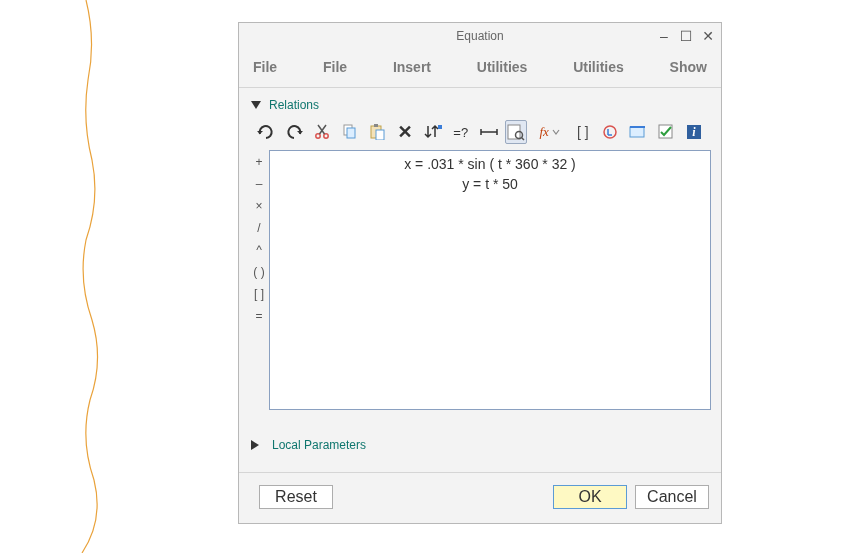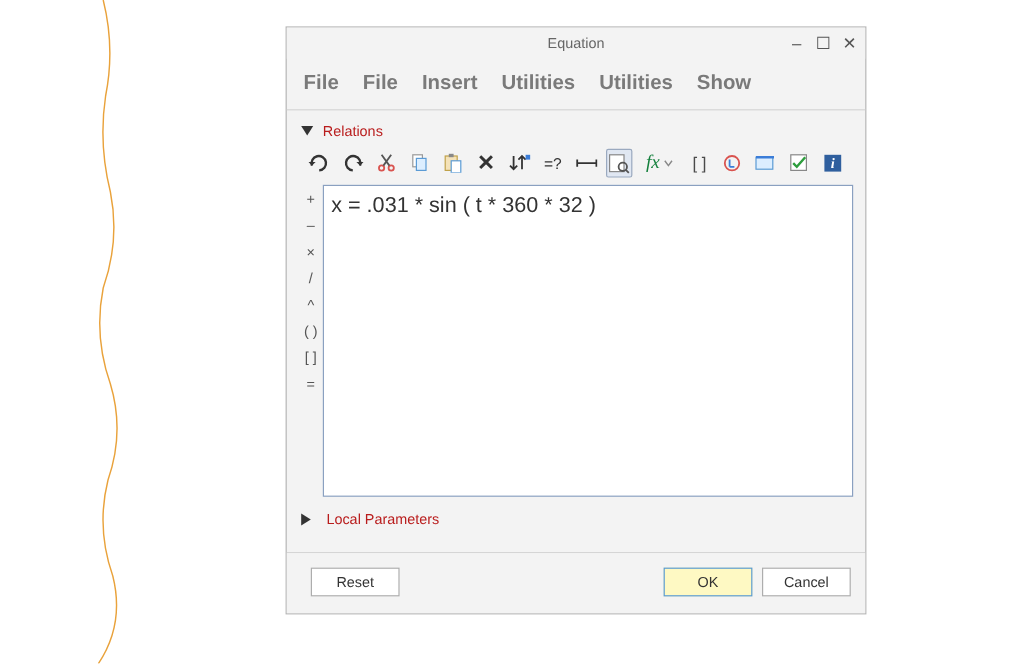--- a/index.html
+++ b/index.html
@@ -51,22 +51,23 @@
     cursor: pointer;
     width: 14px;
     text-align: center;
   }
   .menubar {
     display: flex;
     gap: 20px;
     padding: 10px 14px 12px 14px;
     color: #7a7a7a;
     font-weight: 600;
-    font-size: 17px;
+    font-size: 14px;
     border-bottom: 1px solid #d5d5d5;
+    justify-content: space-between;
   }
   .menubar span { cursor: default; }
   .body-area {
     padding: 6px 10px 6px 10px;
   }
   .section-header {
     display: flex;
     align-items: center;
     gap: 8px;
     padding: 4px 0 6px 2px;
@@ -78,21 +79,21 @@
     border-top: 8px solid #333;
   }
   .section-header.collapsed .disclosure {
     width: 0; height: 0;
     border-top: 5px solid transparent;
     border-bottom: 5px solid transparent;
     border-left: 8px solid #333;
   }
   .section-header .label {
     font-size: 12px;
-    color: #b91c1c;
+    color: #0f766e;
   }
   .toolbar {
     display: flex;
     align-items: center;
     gap: 6px;
     padding: 2px 6px 6px 6px;
   }
   .tbtn {
     width: 24px; height: 24px;
     display: flex;
@@ -108,22 +109,22 @@
   }
   .tbtn svg { display: block; }
   .tbtn .glyph {
     font-size: 15px;
     color: #4a4a4a;
     font-family: "Segoe UI Symbol", sans-serif;
   }
   .fx {
     font-style: italic;
     font-family: "Times New Roman", serif;
-    font-size: 16px;
-    color: #15803d;
+    font-size: 13px;
+    color: #c2410c;
   }
   .editor-row {
     display: flex;
   }
   .ops-col {
     width: 20px;
     display: flex;
     flex-direction: column;
     align-items: center;
     padding-top: 4px;
@@ -131,47 +132,48 @@
     color: #555;
     font-size: 12px;
   }
   .ops-col span { cursor: pointer; height: 16px; display:flex; align-items:center; }
   .editor {
     flex: 1;
     border: 1px solid #8aa0c0;
     background: #fff;
     min-height: 260px;
     padding: 4px 6px;
-    font-size: 18px;
+    font-size: 14px;
     color: #333;
     line-height: 1.4;
     font-family: "Segoe UI", Tahoma, sans-serif;
+    text-align: center;
   }
   .editor div { white-space: pre; }
   .local-params {
-    margin-top: 8px;
+    margin-top: 24px;
     padding-bottom: 6px;
     text-align: right;
   }
   .footer-sep {
     border-top: 1px solid #d5d5d5;
     margin: 8px 0 0 0;
   }
   .footer {
     display: flex;
     padding: 12px 12px 14px 12px;
     background: #f3f3f3;
   }
   .footer .spacer { flex: 1; }
   .btn {
     min-width: 74px;
     height: 24px;
     border: 1px solid #adadad;
     background: #fff;
-    font-size: 12px;
+    font-size: 16px;
     color: #333;
     cursor: pointer;
     margin-left: 8px;
   }
   .btn.primary {
     background: #fef9c3;
     border-color: #5b9bd5;
   }
 </style>
 </head>
@@ -305,20 +307,21 @@
         <span>–</span>
         <span>×</span>
         <span>/</span>
         <span>^</span>
         <span>( )</span>
         <span>[ ]</span>
         <span>=</span>
       </div>
       <div class="editor">
         <div>x = .031 * sin ( t * 360 * 32 )</div>
+        <div>y = t * 50</div>
       </div>
     </div>
 
     <div class="section-header collapsed local-params">
       <div class="disclosure"></div>
       <span class="label">Local Parameters</span>
     </div>
   </div>
 
   <div class="footer-sep"></div>

